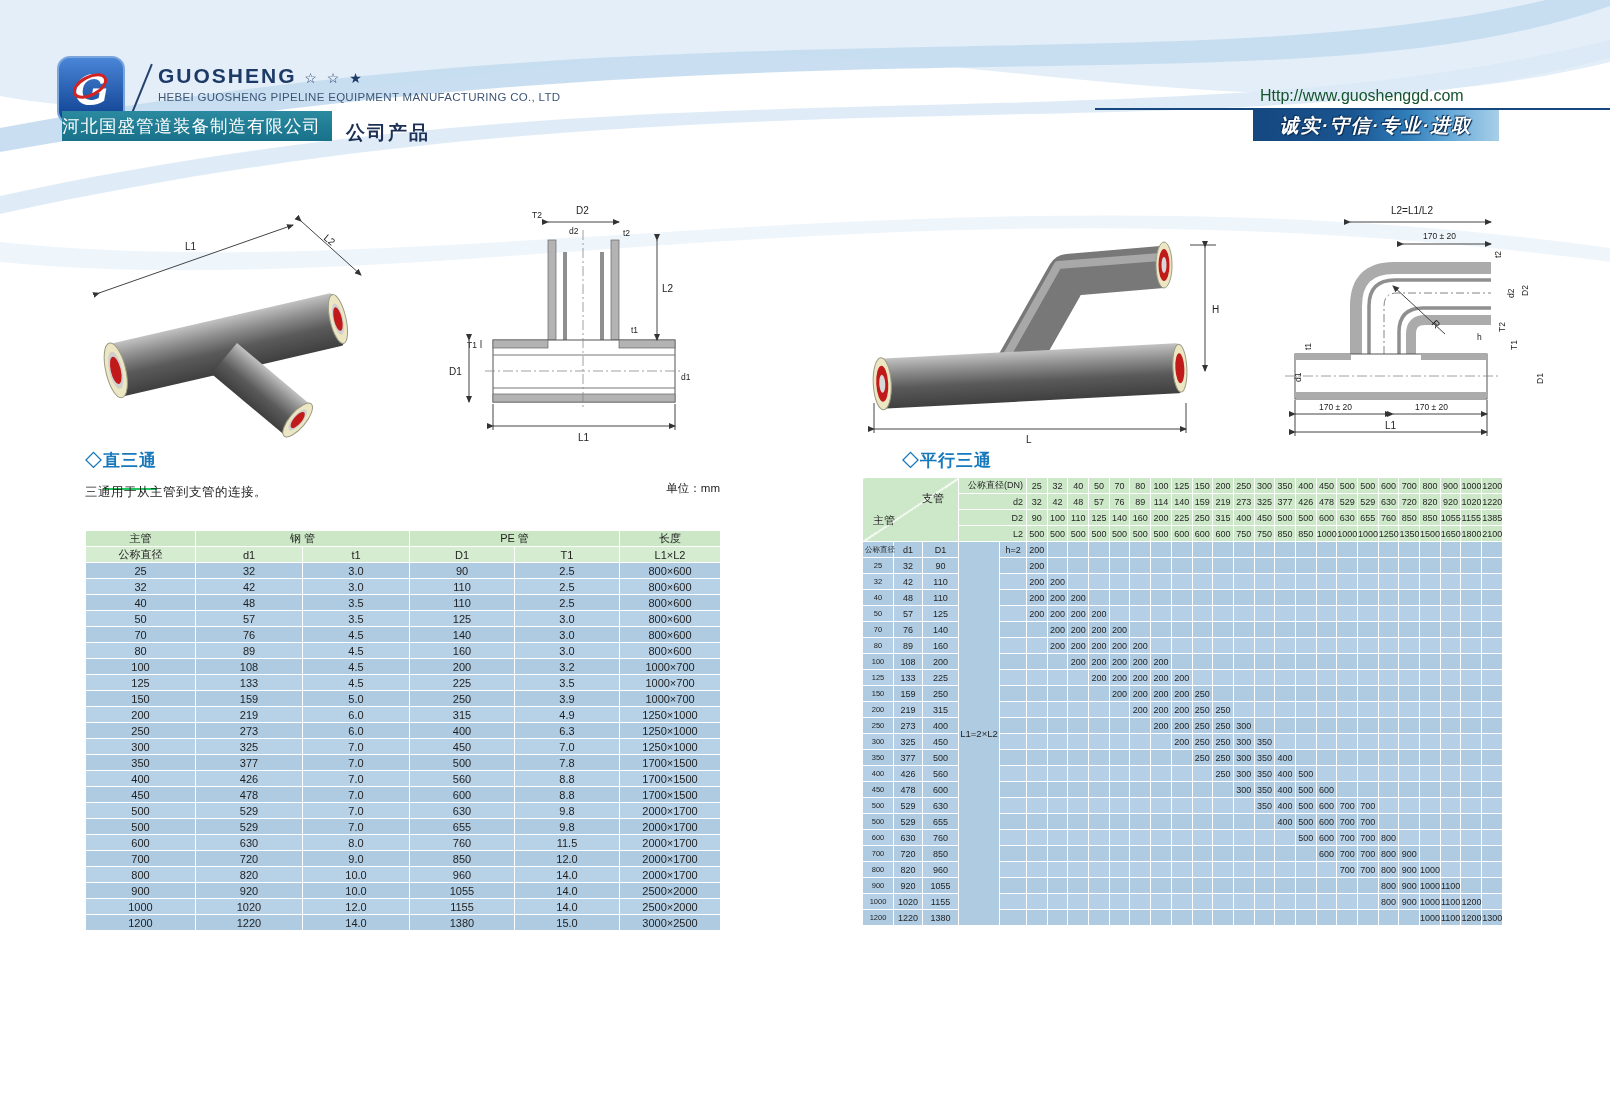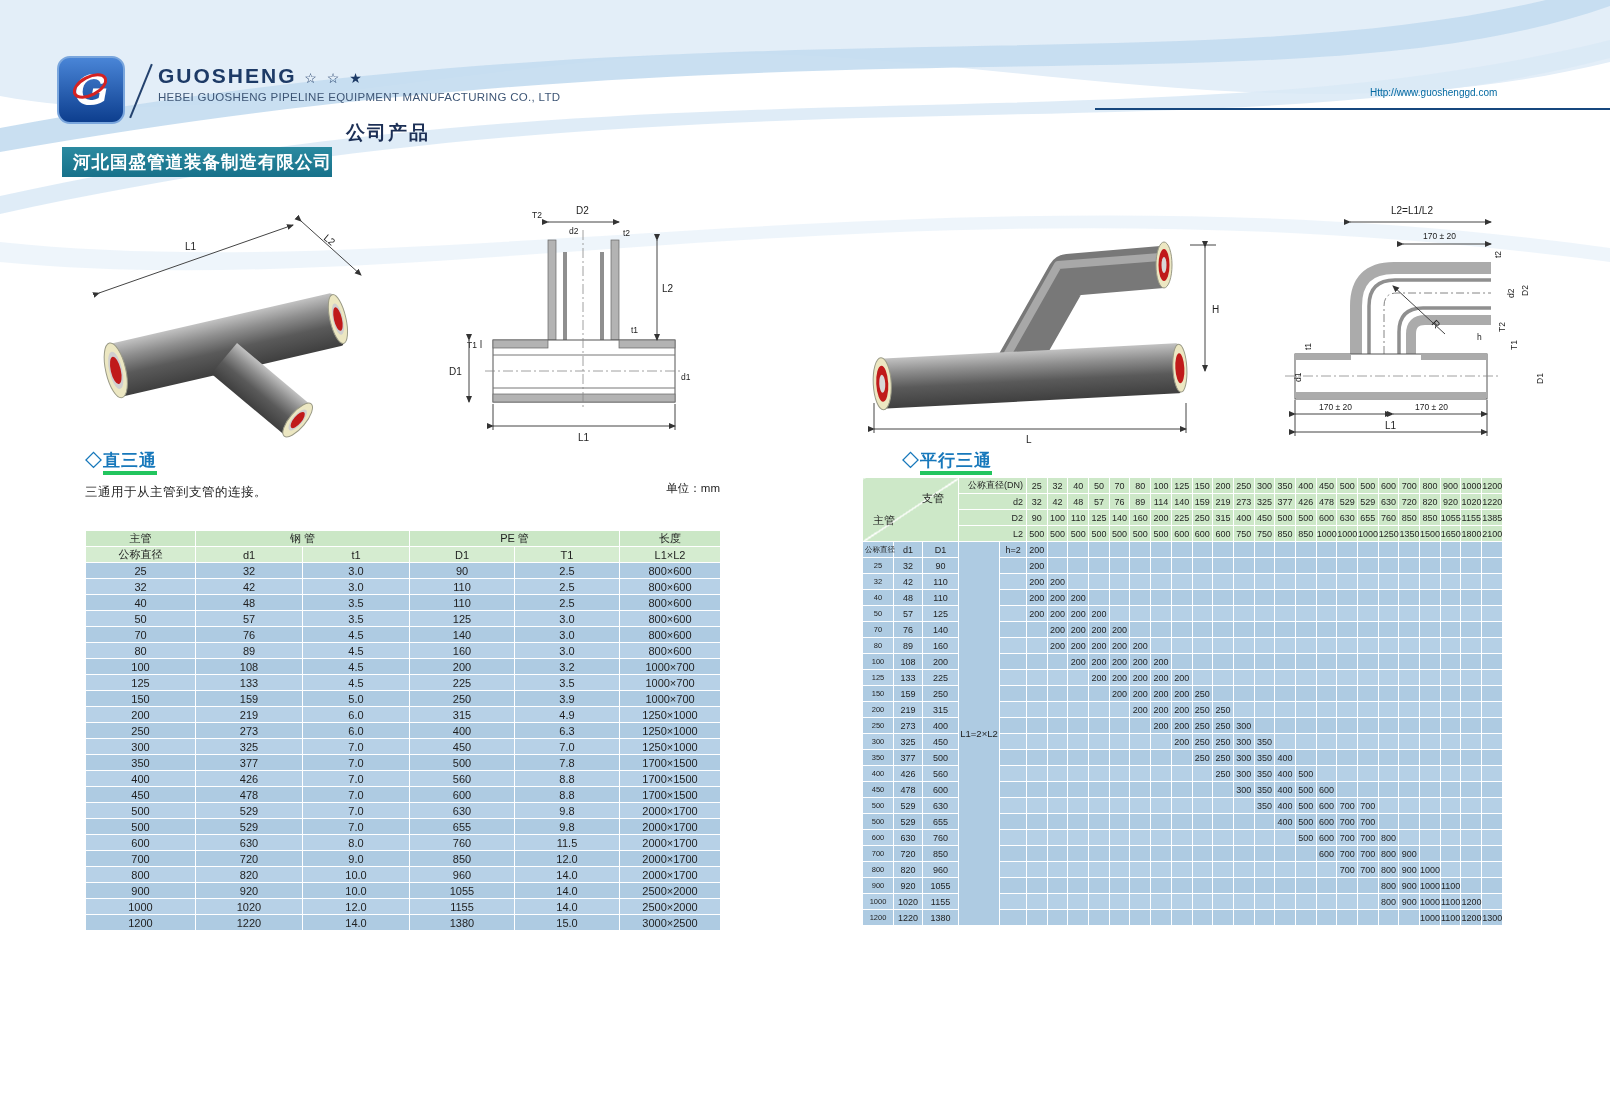--- a/index.html
+++ b/index.html
@@ -10,31 +10,31 @@
 
   
   .waves{position:absolute;top:0;left:0;pointer-events:none;}
   .logo{position:absolute;top:56px;left:57px;width:68px;height:68px;}
   .slash{position:absolute;top:62px;left:140px;width:2px;height:58px;background:#24426e;transform:rotate(22deg);}
   .brand{position:absolute;top:64px;left:158px;font-size:21px;font-weight:bold;color:#1d3a66;letter-spacing:2px;}
   .brand .stars{font-size:14px;letter-spacing:3px;font-weight:normal;}
   .brand-sub{position:absolute;top:91px;left:158px;font-size:11.5px;color:#3e5676;letter-spacing:.3px;}
   .hairline{position:absolute;top:108px;left:1095px;width:515px;height:2px;background:#16477e;}
   .cn-bar{position:absolute;top:111px;left:62px;width:270px;height:30px;background:linear-gradient(180deg,#2b8aa0,#17718a);
-          color:#fff;font-size:17.5px;font-weight:bold;line-height:30px;text-align:right;letter-spacing:1px;margin-top:36px;}
+          color:#fff;font-size:17.5px;font-weight:normal;line-height:30px;text-align:left;letter-spacing:1px;}
   .page-tag{position:absolute;top:120px;left:346px;font-size:19px;font-weight:bold;color:#1c2f55;letter-spacing:2px;}
-  .website{position:absolute;top:87px;left:1370px;font-size:10px;color:#0369a1;}
+  .website{position:absolute;top:87px;left:1260px;font-size:16px;color:#14532d;}
   .badge{position:absolute;top:110px;left:1253px;width:246px;height:31px;line-height:31px;text-align:center;
          background:linear-gradient(90deg,#15477f 0%,#1a5591 40%,#2e7cb8 62%,#66a9d8 80%,#a8cfe9 100%);
          color:#fff;font-size:19px;font-weight:bold;font-style:italic;letter-spacing:2px;
          text-shadow:1px 1px 1px #0a2b50, -1px -1px 1px #0a2b50;}
 
   
   .sec-title{position:absolute;font-size:17px;font-weight:bold;color:#1778bb;letter-spacing:1px;}
-  .sec-title .tline{border-bottom:4px solid #22c55e;padding-bottom:1px;}
+  .sec-title .tline{border-bottom:2px solid #22c55e;padding-bottom:18px;}
   .note{position:absolute;font-size:12.5px;color:#1d1d1d;letter-spacing:.5px;}
   .unit{position:absolute;font-size:11.5px;color:#1d1d1d;}
 
   
   .stb-table{border-collapse:collapse;table-layout:fixed;width:635px;font-size:11px;color:#1f1f1f;}
   .stb-table td{border:1px solid #fff;text-align:center;height:15px;padding:0;overflow:hidden;white-space:nowrap;}
   .stb-table thead td{background:#cbe7c6;}
   .stb-table thead tr.h2 td{background:#d5ecd0;}
   .stb-table tbody tr.r-odd td{background:#aecbe2;}
   .stb-table tbody tr.r-even td{background:#b7d1e7;}
@@ -85,20 +85,21 @@
   <div class="slash"></div>
   <div class="brand">
     <span>GUOSHENG</span>
     <span class="stars">☆ ☆ ★</span>
   </div>
   <div class="brand-sub">HEBEI GUOSHENG PIPELINE EQUIPMENT MANUFACTURING CO., LTD</div>
   <div class="hairline"></div>
   <div class="cn-bar">河北国盛管道装备制造有限公司</div>
   <div class="page-tag">公司产品</div>
   <div class="website">Http://www.guoshenggd.com</div>
+  <div class="badge">诚实·守信·专业·进取</div>
 
   <svg class="abs" style="top:195px;left:85px" width="290" height="250" viewBox="0 0 290 250">
     <defs>
       <linearGradient id="pgA" x1="0" y1="0" x2="0" y2="1">
         <stop offset="0" stop-color="#c2c2c2"></stop>
           <stop offset=".28" stop-color="#8e8e8e"></stop>
         <stop offset=".6" stop-color="#5a5a5a"></stop>
           <stop offset="1" stop-color="#3f3f3f"></stop>
       </linearGradient>
       <marker id="mA" markerWidth="8" markerHeight="8" refX="6" refY="3" orient="auto">

